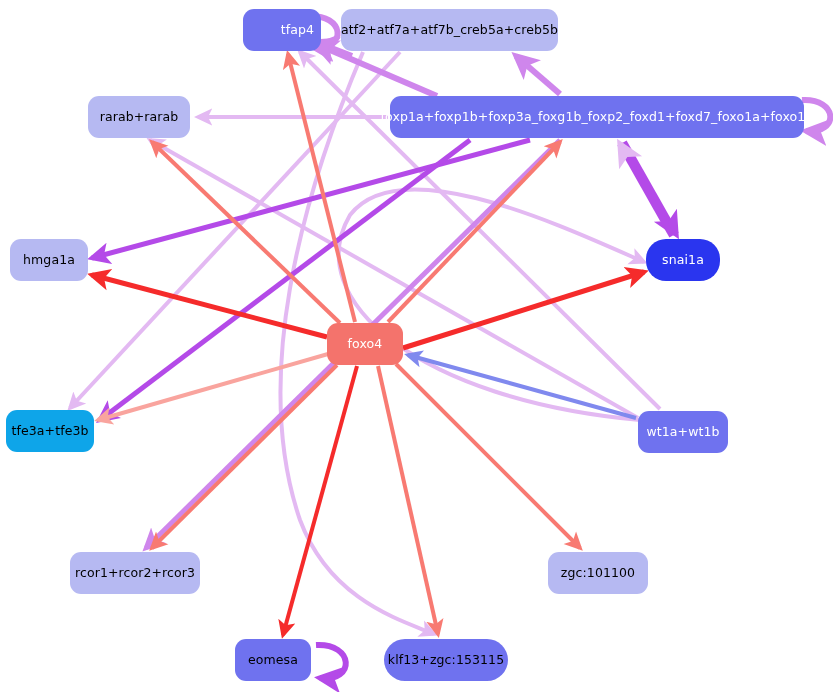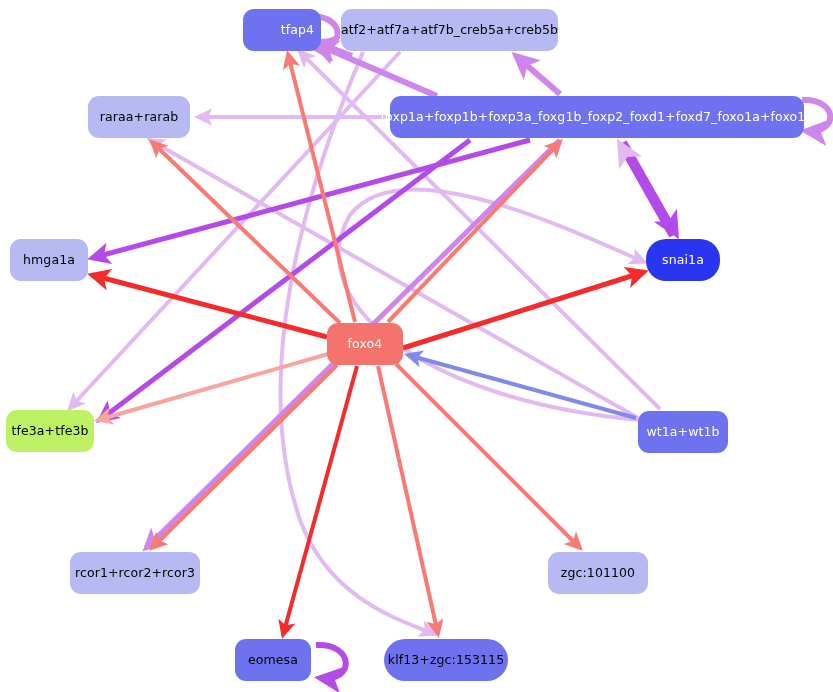--- a/index.html
+++ b/index.html
@@ -152,40 +152,40 @@
   <div id="node-layer">
     <div class="node" style="left:243px; top:9px; width:78px; height:42px; background:#6f72ef; color:#ffffff;padding-left:41px;">
       <span>tfap4</span>
     </div>
 
     <div class="node" style="left:341px; top:9px; width:217px; height:42px; background:#b6b9f2; color:#000000;">
       <span>atf2+atf7a+atf7b_creb5a+creb5b</span>
     </div>
 
     <div class="node" style="left:88px; top:96px; width:102px; height:42px; background:#b6b9f2; color:#000000;">
-      <span>raraa+rarab</span>
+      <span>rarab+rarab</span>
     </div>
 
     <div class="node" style="left:390px; top:96px; width:414px; height:42px; background:#6f72ef; color:#ffffff;">
       <span>foxp1a+foxp1b+foxp3a_foxg1b_foxp2_foxd1+foxd7_foxo1a+foxo1b</span>
     </div>
 
     <div class="node" style="left:10px; top:239px; width:78px; height:42px; background:#b6b9f2; color:#000000;">
       <span>hmga1a</span>
     </div>
 
     <div class="node" style="left:646px; top:239px; width:74px; height:42px; background:#2a35ef; color:#ffffff;border-radius:20px;">
       <span>snai1a</span>
     </div>
 
     <div class="node" style="left:327px; top:323px; width:76px; height:42px; background:#f4736c; color:#ffffff;">
       <span>foxo4</span>
     </div>
 
-    <div class="node" style="left:6px; top:410px; width:88px; height:42px; background:#bef264; color:#000000;">
+    <div class="node" style="left:6px; top:410px; width:88px; height:42px; background:#0ea5e9; color:#000000;">
       <span>tfe3a+tfe3b</span>
     </div>
 
     <div class="node" style="left:638px; top:411px; width:90px; height:42px; background:#6f72ef; color:#ffffff;">
       <span>wt1a+wt1b</span>
     </div>
 
     <div class="node" style="left:70px; top:552px; width:130px; height:42px; background:#b6b9f2; color:#000000;">
       <span>rcor1+rcor2+rcor3</span>
     </div>

